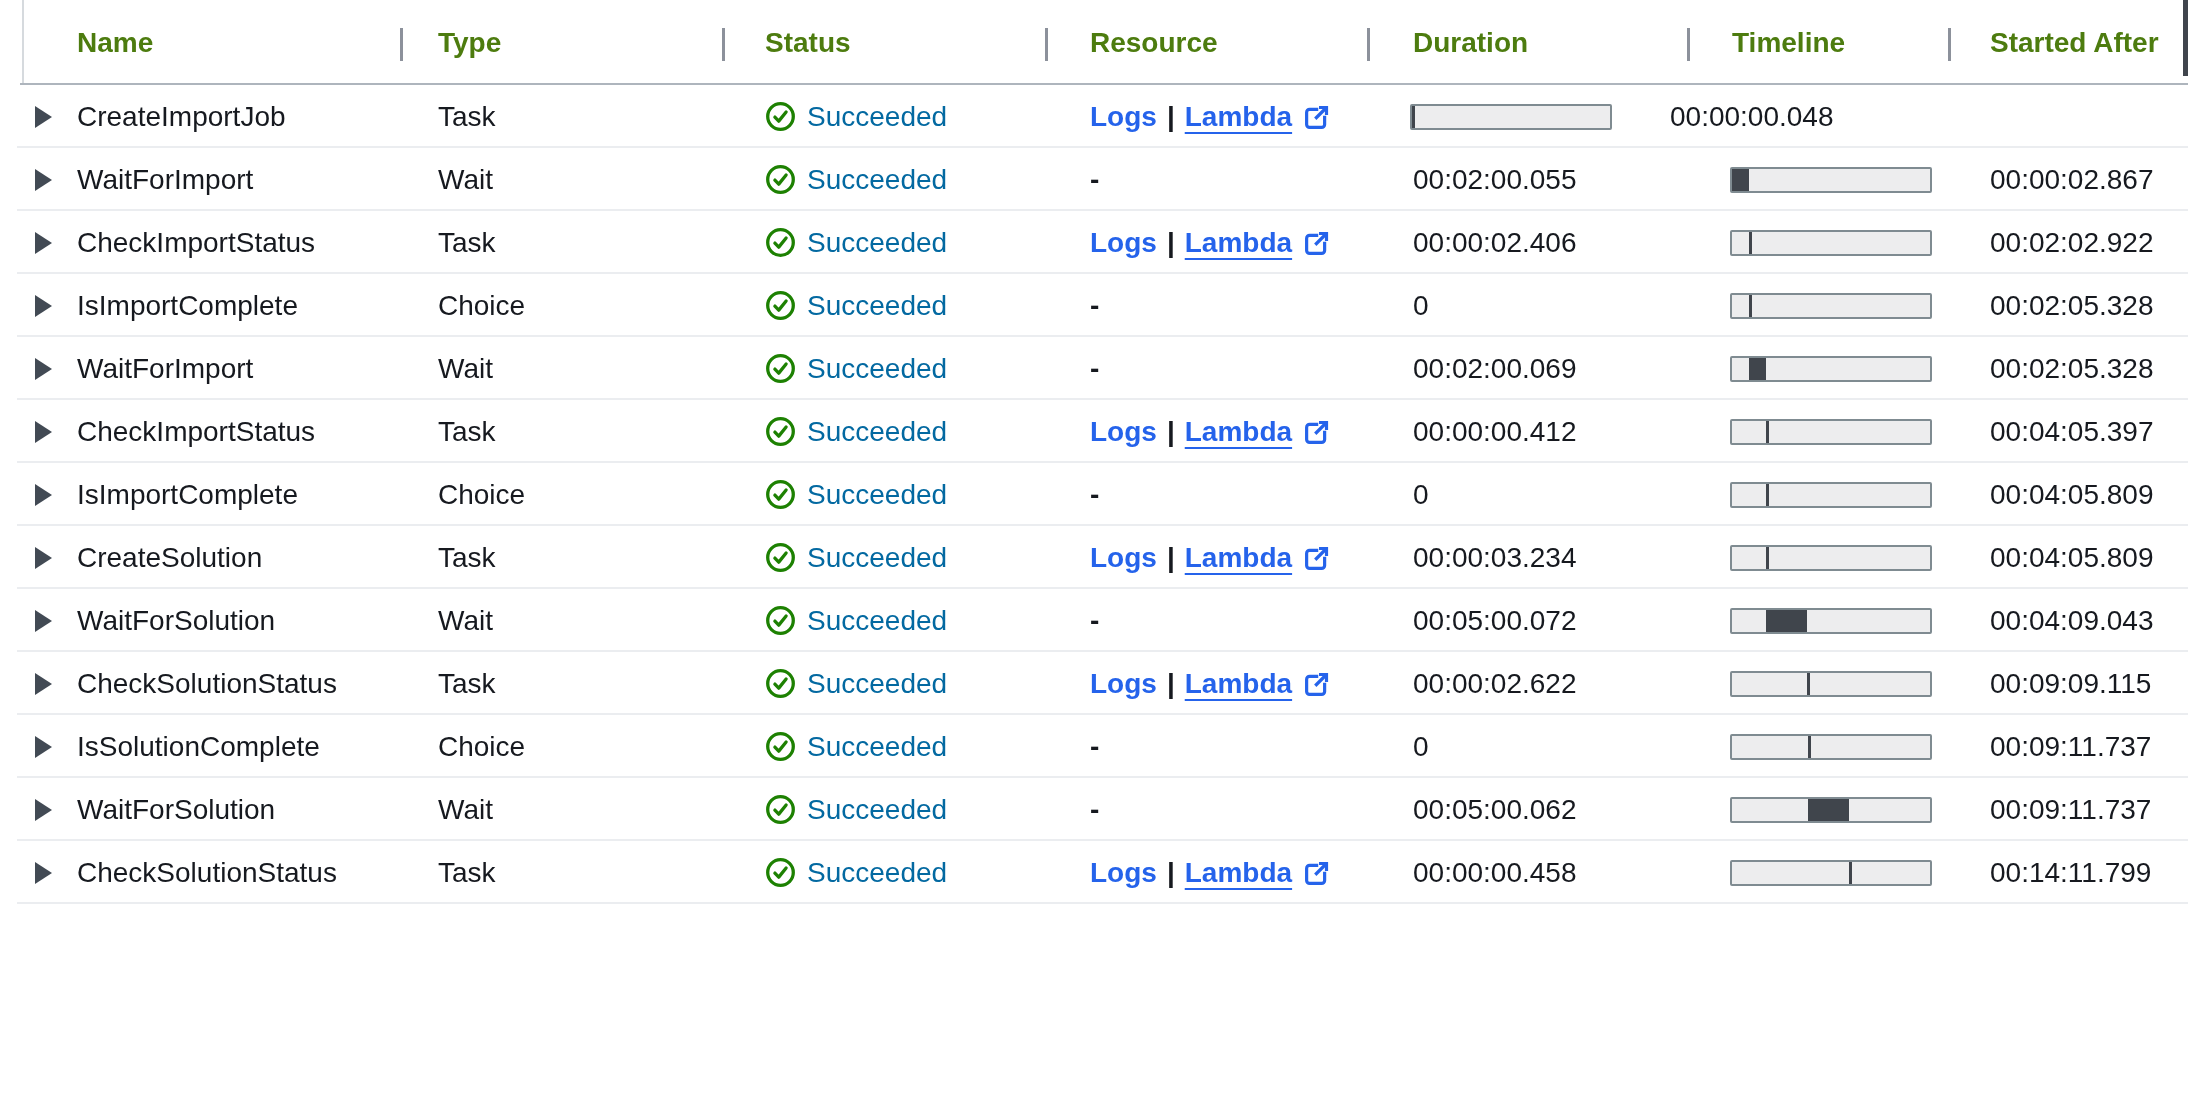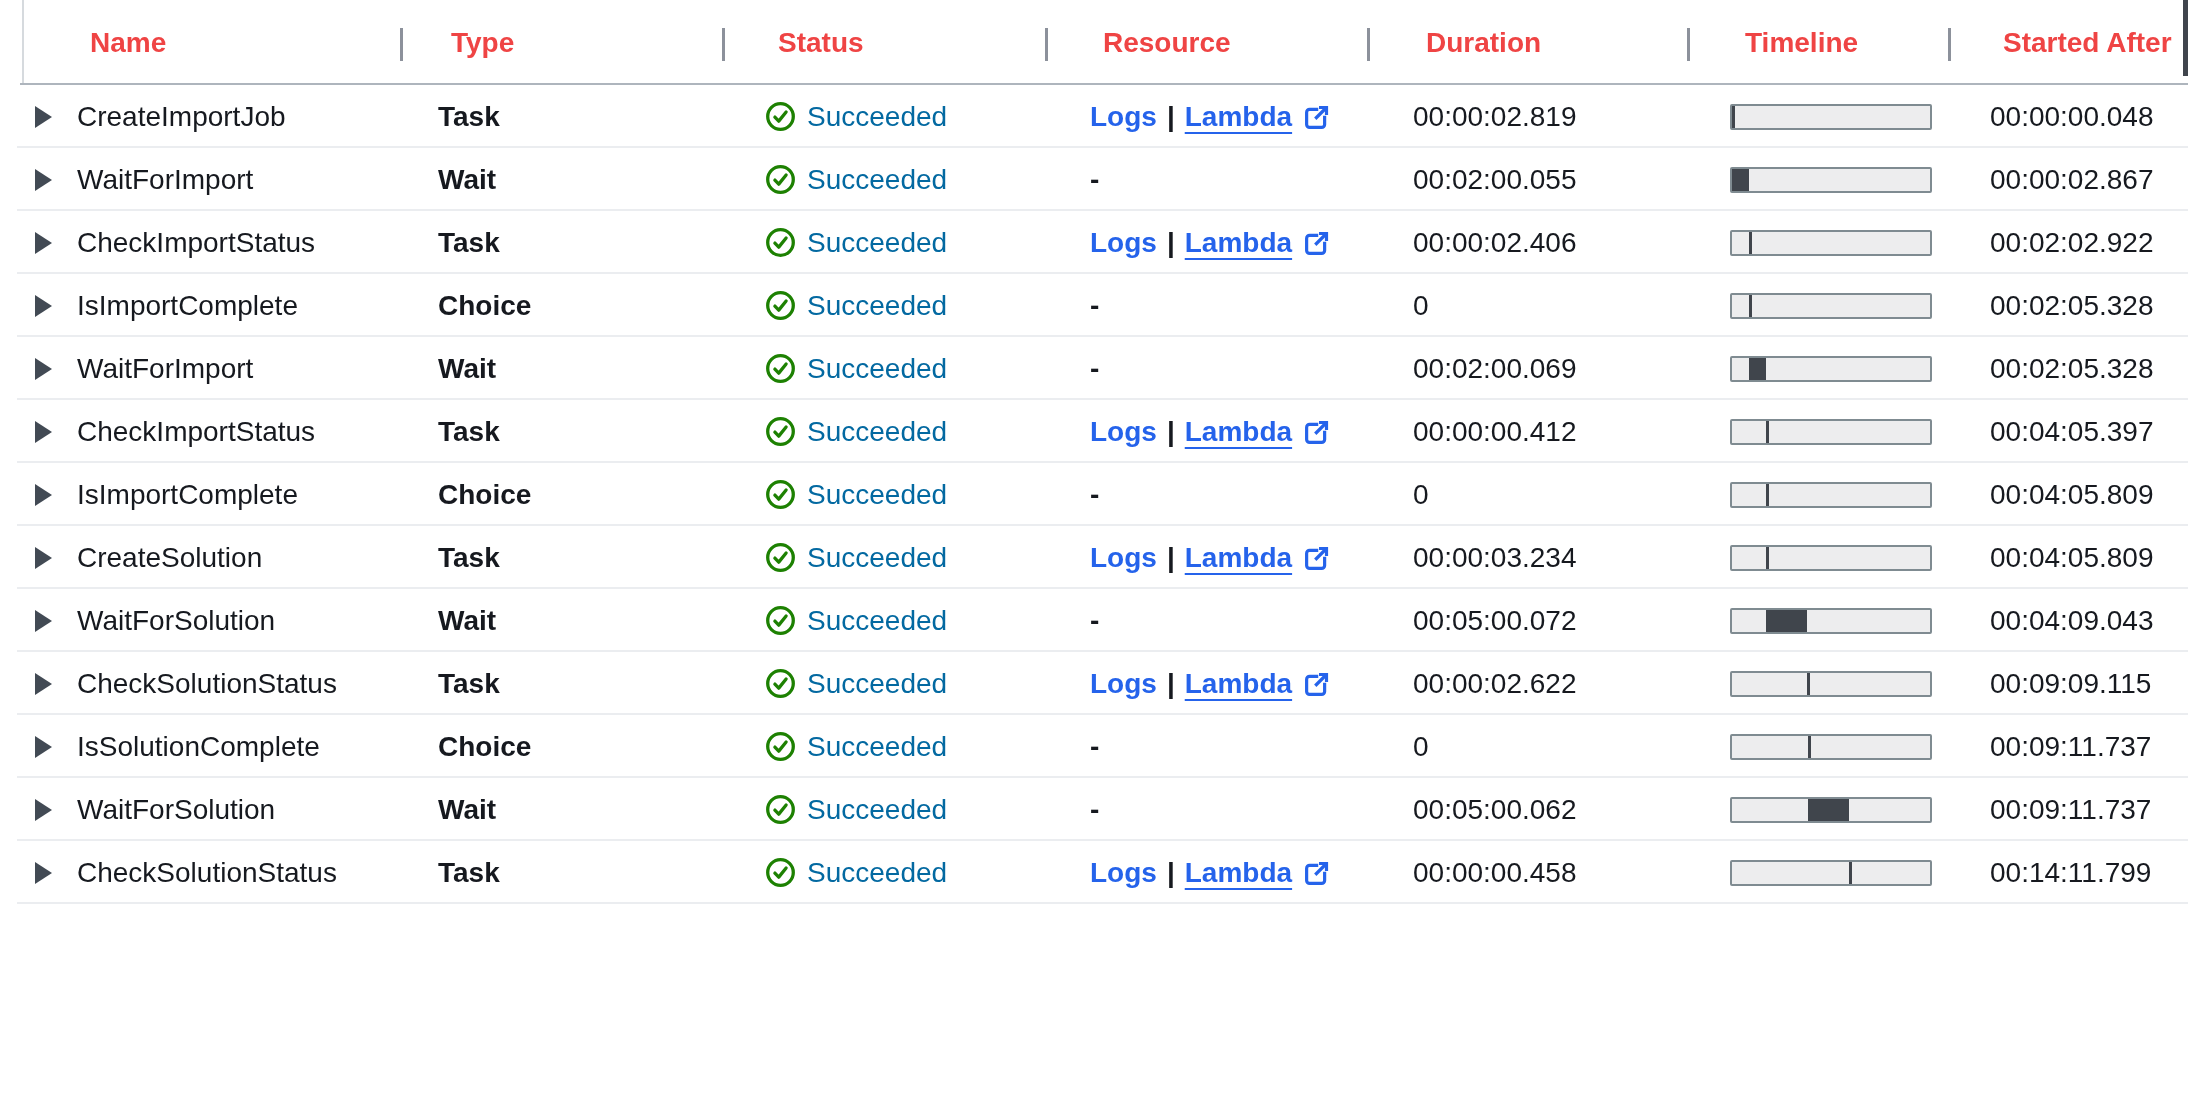--- a/index.html
+++ b/index.html
@@ -5,36 +5,36 @@
   * { margin:0; padding:0; box-sizing:border-box; }
   html,body { width:2188px; height:1108px; background:#ffffff;
     font-family:"Liberation Sans", sans-serif; color:#16191f; }
   .table { position:relative; width:2188px; height:1108px; background:#fff; overflow:hidden; }
 
   
   .thead { position:relative; display:flex; height:85px; align-items:center; background:#fff; }
   .thead::after { content:''; position:absolute; left:20px; right:0; bottom:0; height:2px; background:#aeb5bd; }
   .th { position:relative; height:100%; display:flex; align-items:center; }
   .th .hdr-divider { position:absolute; left:0; top:28px; width:3px; height:33px; background:#8c919b; }
-  .th-label { font-size:28px; font-weight:700; color:#ef4444; white-space:nowrap;margin-left:13px; }
+  .th-label { font-size:28px; font-weight:700; color:#4d7c0f; white-space:nowrap; }
   .gutter-line { position:absolute; left:22px; top:0; width:2px; height:83px; background:#d6dade; }
   .scroll-thumb { position:absolute; right:0; top:0; width:5px; height:76px; background:#40454d; }
 
   
   .c1 { width:400px; } .c2 { width:322px;align-items:center; } .c3 { width:323px; }
   .c4 { width:322px; } .c5 { width:320px; } .c6 { width:261px; } .c7 { width:240px; }
   .th.c1 { padding-left:77px; } .th.c2 { padding-left:38px; } .th.c3 { padding-left:43px; }
   .th.c4 { padding-left:45px; } .th.c5 { padding-left:46px; } .th.c6 { padding-left:45px; }
   .th.c7 { padding-left:42px; }
 
   
   .tr { position:relative; display:flex; height:63px; align-items:center; background:#fff; }
   .tr::after { content:''; position:absolute; left:17px; right:0; bottom:0; height:2px; background:#ebedf0; }
   .td { height:100%; display:flex; align-items:center; font-size:28px; color:#16191f; white-space:nowrap; }
-  .td.c1 { padding-left:35px; } .td.c2 { padding-left:38px;font-weight:bold; } .td.c3 { padding-left:43px; }
+  .td.c1 { padding-left:35px; } .td.c2 { padding-left:38px; } .td.c3 { padding-left:43px; }
   .td.c4 { padding-left:45px; } .td.c5 { padding-left:46px; } .td.c6 { padding-left:43px; }
   .td.c7 { padding-left:42px; }
 
   .caret { width:0; height:0; border-left:17px solid #424a54; border-top:11px solid transparent;
     border-bottom:11px solid transparent; margin-right:25px; cursor:pointer; flex:none; }
 
   .status-icon { flex:none; margin-right:11px; }
   .status-text { color:#0369a1; }
 
   .res-links { display:flex; align-items:flex-end; font-weight:700; }
@@ -107,23 +107,20 @@
         <span class="pipe">|</span>
         <a class="lambda">Lambda</a>
         <svg class="ext-icon" width="30" height="30" viewBox="0 0 16 16">
           <path d="M9.2 3.4 H4.6 C3.7 3.4 3 4.1 3 5 v6.4 c0 .9 .7 1.6 1.6 1.6 H11 c.9 0 1.6-.7 1.6-1.6 V6.8" fill="none" stroke="#2563eb" stroke-width="1.7"></path>
           <path d="M7.6 8.4 L13.6 2.4" fill="none" stroke="#2563eb" stroke-width="1.7"></path>
           <path d="M9.6 2.4 h4 v4" fill="none" stroke="#2563eb" stroke-width="1.7"></path>
         </svg>
       </span>
 
     </div>
-    <div class="td c5">
-      <span>00:00:02.819</span>
-    </div>
     <div class="td c6">
       <div class="bar">
         <div class="bar-fill" style="left: 0%; width: 1.5%;"></div>
       </div>
     </div>
     <div class="td c7">
       <span>00:00:00.048</span>
     </div>
   </div>
 

